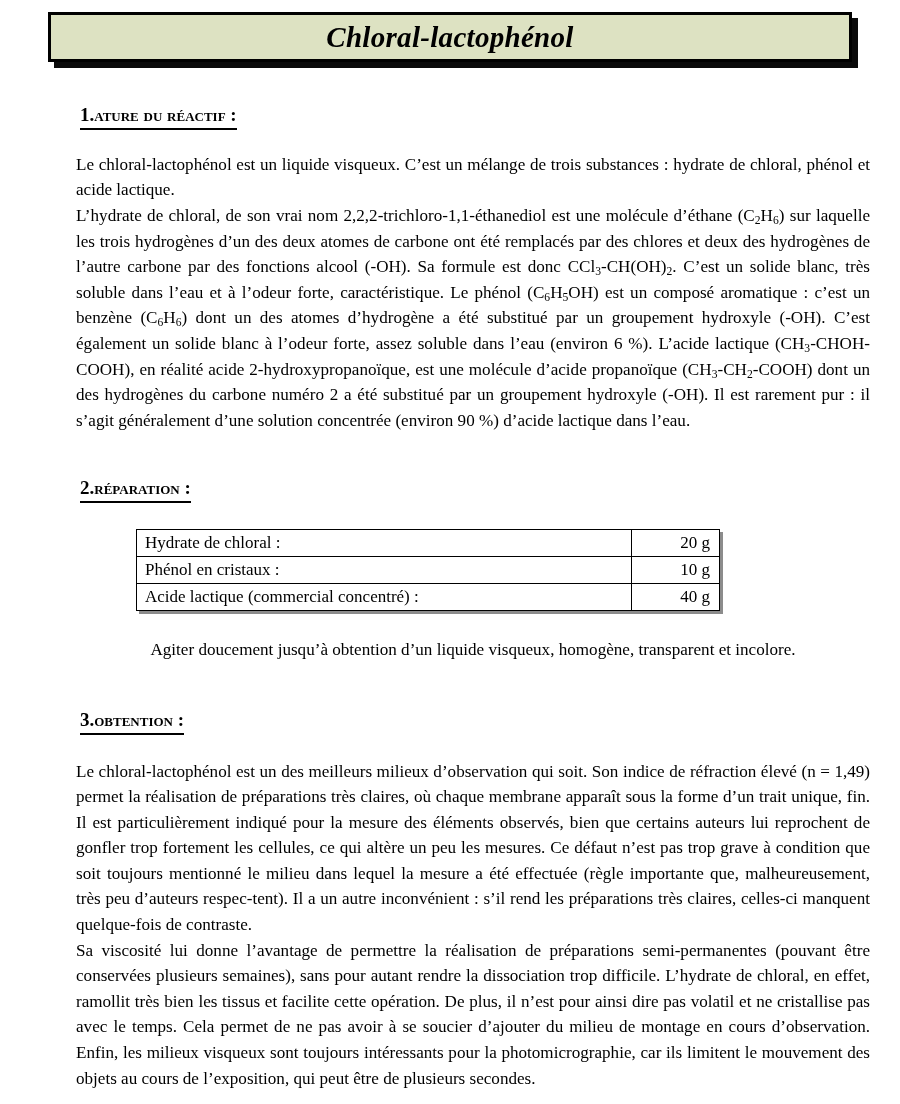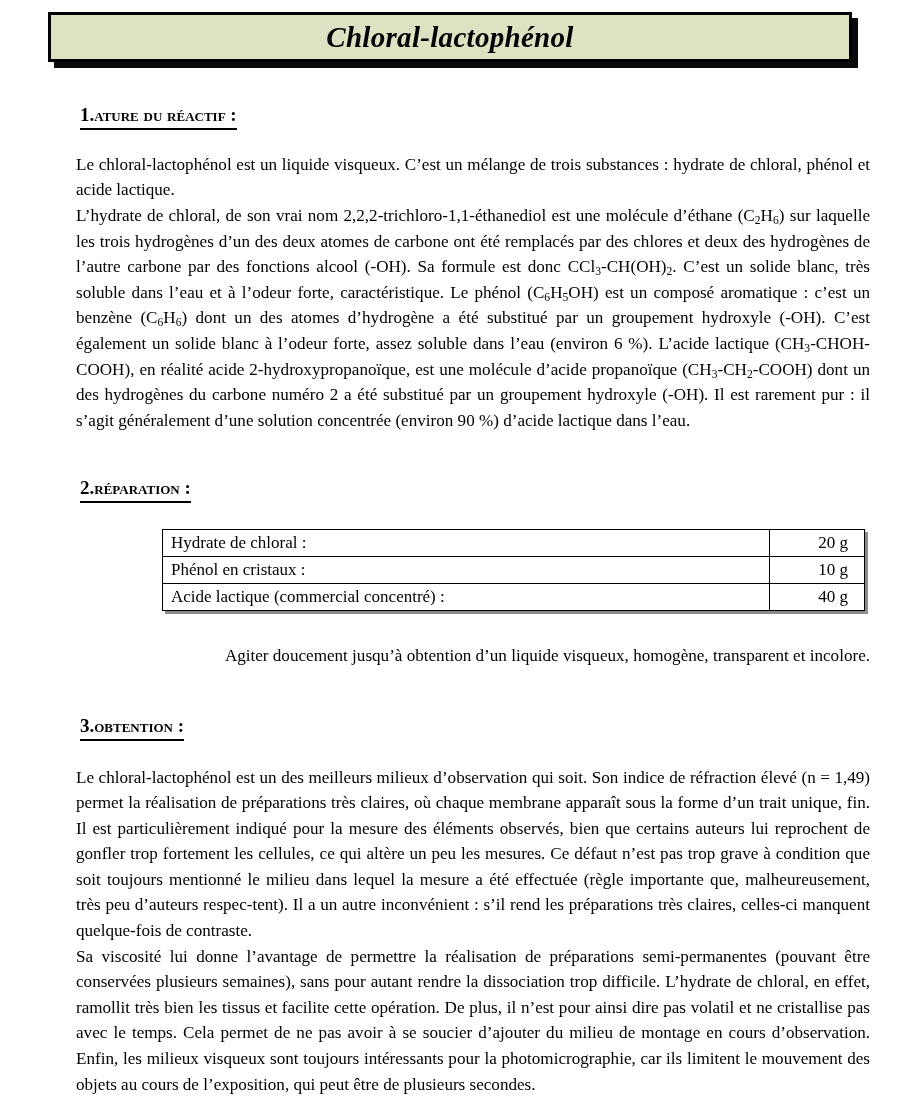--- a/index.html
+++ b/index.html
@@ -80,58 +80,58 @@
 
   
   p.body-text {
     margin: 0;
     text-align: justify;
     font-size: 17.1px;
     line-height: 25.6px;
     text-indent: 0;
     hyphens: manual;
   }
-  p.body-text.nojust { text-align: right; margin-top: 6px; }
+  p.body-text.nojust { text-align: center; }
 
   sub {
     font-size: 0.68em;
     line-height: 0;
     vertical-align: -0.28em;
   }
 
   
   .gap-after-h1 { height: 18px; }
   .gap-sec2 { height: 40px; }
   .gap-after-h2 { height: 22px; }
   .gap-after-table { height: 26px; }
   .gap-sec3 { height: 42px; }
   .gap-after-h3 { height: 20px; }
 
   
   .table-wrap {
-    margin-left: 86px;
-    width: 703px;
+    margin-left: 60px;
+    width: 584px;
   }
   table.prep-table {
     border-collapse: collapse;
     width: 100%;
     box-shadow: 3px 3px 0 0 #8c8c8c;
     background: #ffffff;
   }
   table.prep-table td {
     border: 1.5px solid #000000;
     font-size: 17px;
     line-height: 22px;
     padding: 1px 6px 2px 8px;
     height: 23px;
     vertical-align: middle;
   }
   table.prep-table td.qty {
     text-align: right;
-    padding-right: 16px;
+    padding-right: 9px;
     white-space: nowrap;
     width: 70px;
   }
 </style>
 </head>
 <body>
 
 <div class="page">
 
   <div class="title-banner-wrap">

